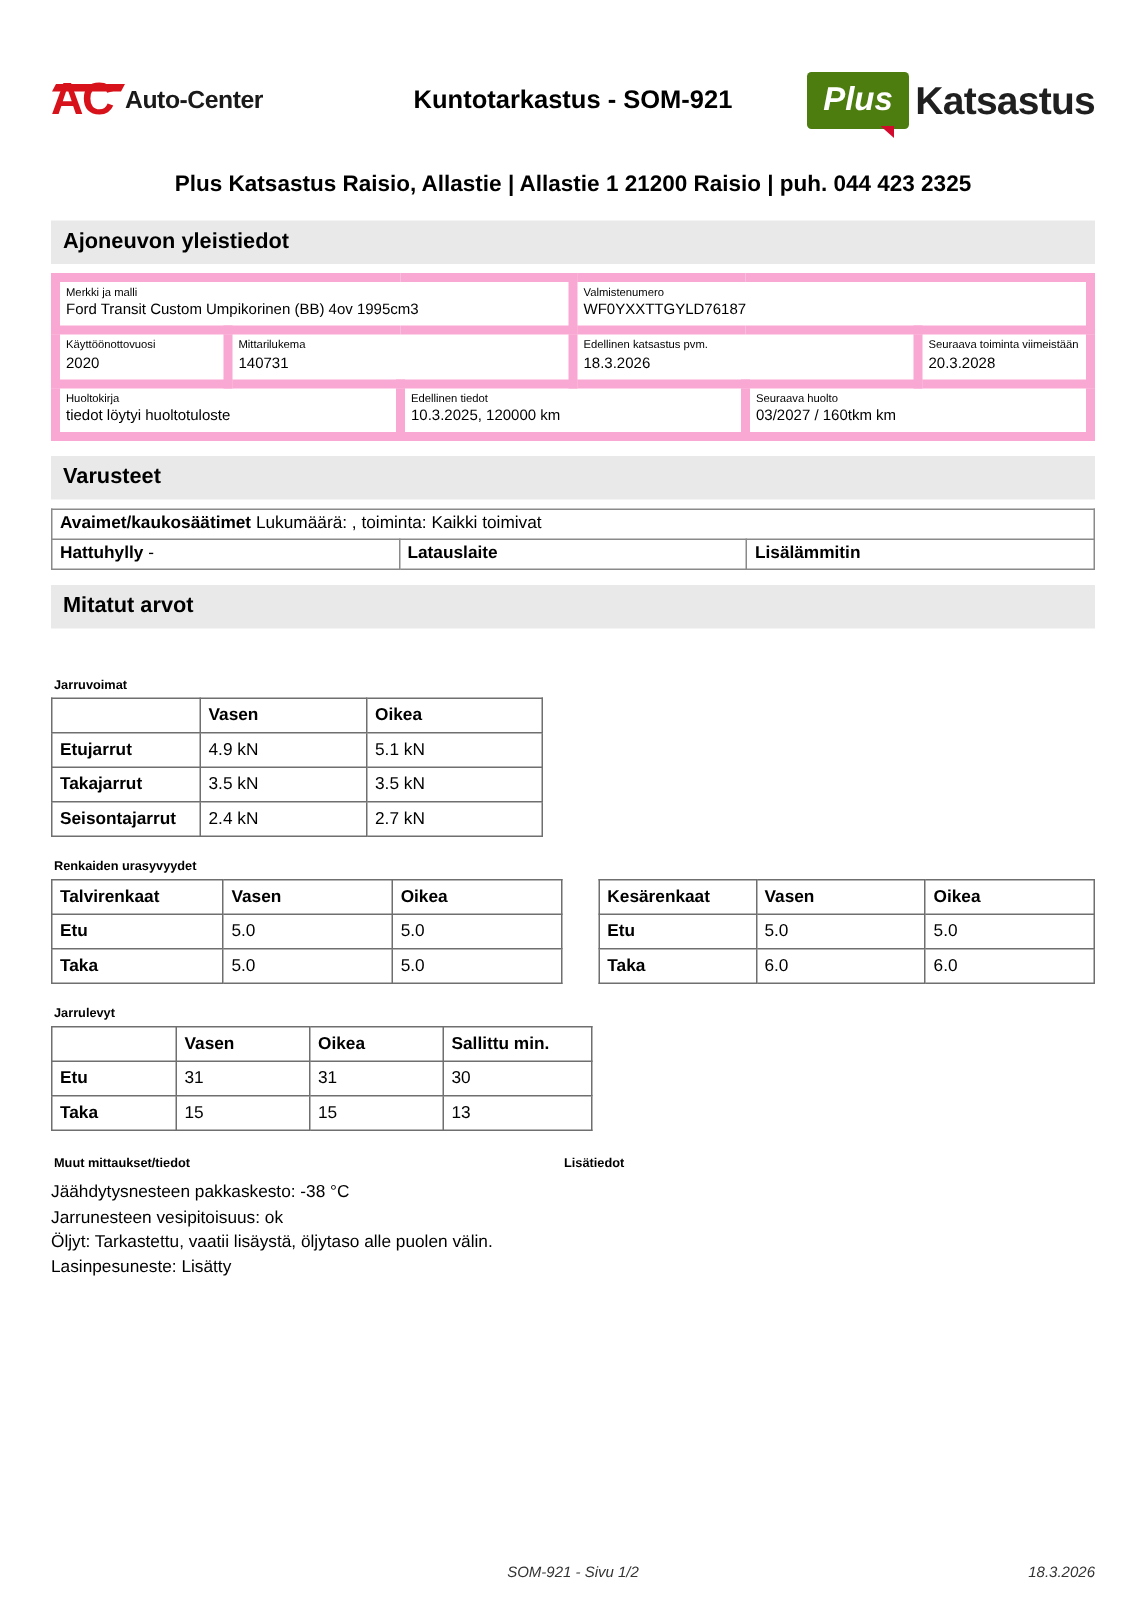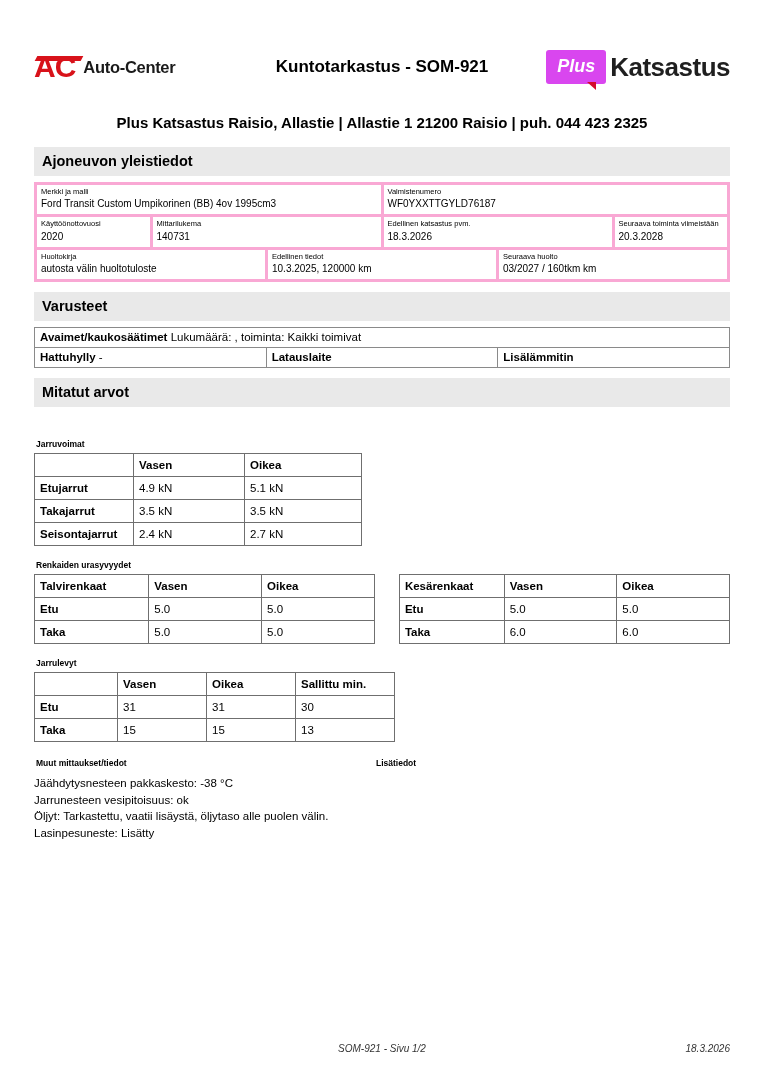--- a/index.html
+++ b/index.html
@@ -71,25 +71,25 @@
     flex: 1;
   }
   .logo-right {
     display: flex;
     align-items: center;
     gap: 4px;
     width: 210px;
     justify-content: flex-end;
   }
   .plus-badge {
-    background: #d946ef;
+    background: #4d7c0f;
     color: #fff;
     font-weight: bold;
     font-style: italic;
-    font-size: 18px;
+    font-size: 22px;
     padding: 7px 11px 9px 11px;
     border-radius: 3px;
     line-height: 1;
     position: relative;
   }
   .plus-badge .tail {
     position: absolute;
     right: 10px;
     bottom: -6px;
     width: 0; height: 0;
@@ -121,21 +121,21 @@
     margin: 0 0 6px 0;
   }
 
   
   table.grid {
     border-collapse: collapse;
     width: 100%;
     table-layout: fixed;
   }
   table.grid td {
-    border: 3px solid #f9a8d4;
+    border: 6px solid #f9a8d4;
     vertical-align: top;
     padding: 2px 4px 4px 4px;
     margin-top: 48px;
   }
   .lbl {
     font-size: 7.5px;
     color: #000;
     display: block;
     line-height: 1.25;
   }
@@ -274,21 +274,21 @@
         <span class="val">18.3.2026</span>
       </td>
       <td colspan="1">
         <span class="lbl">Seuraava toiminta viimeistään</span>
         <span class="val">20.3.2028</span>
       </td>
     </tr>
     <tr>
       <td colspan="2">
         <span class="lbl">Huoltokirja</span>
-        <span class="val">autosta välin huoltotuloste</span>
+        <span class="val">tiedot löytyi huoltotuloste</span>
       </td>
       <td colspan="2">
         <span class="lbl">Edellinen tiedot</span>
         <span class="val">10.3.2025, 120000 km</span>
       </td>
       <td colspan="2">
         <span class="lbl">Seuraava huolto</span>
         <span class="val">03/2027 / 160tkm km</span>
       </td>
     </tr>

